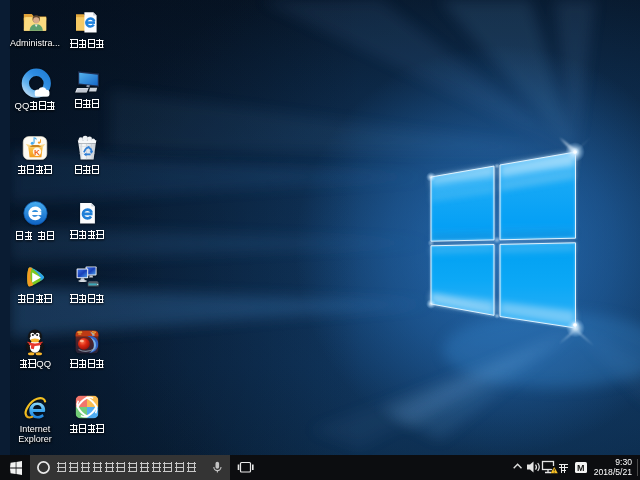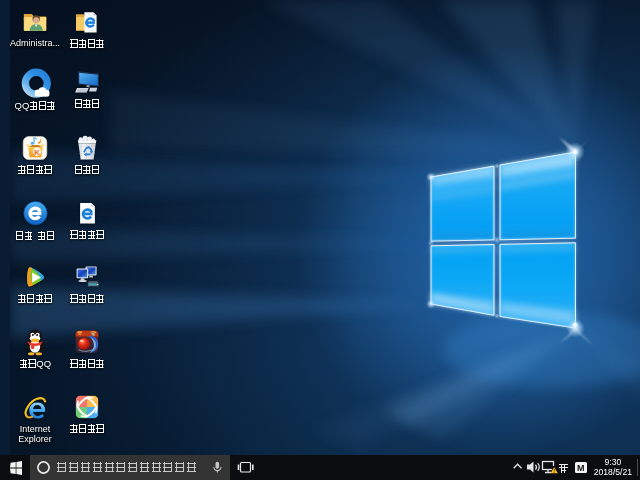--- a/index.html
+++ b/index.html
@@ -21,21 +21,21 @@
 
 #tb{position:absolute;left:0;top:455px;width:640px;height:25px;background:#0c0d10;}
 #start{position:absolute;left:0;top:0;width:30px;height:25px;}
 #search{position:absolute;left:30px;top:0;width:200px;height:25px;background:#343434;}
 .sg{display:inline-block;width:9px;height:10px;margin:0 1.4px;vertical-align:top;
 background-image:linear-gradient(#c9c9c9,#c9c9c9),linear-gradient(#c9c9c9,#c9c9c9),linear-gradient(#c9c9c9,#c9c9c9),linear-gradient(#c9c9c9,#c9c9c9),linear-gradient(#c9c9c9,#c9c9c9);
 background-size:9px 1px,9px 1px,9px 1px,1px 10px,1px 10px;
 background-position:0 0.5px,0 4.5px,0 8.5px,1px 0,7.5px 0;background-repeat:no-repeat;}
 #stext{position:absolute;left:26px;top:7px;}
 #tray{position:absolute;left:0;top:0;width:640px;height:25px;}
-#clock{position:absolute;right:8px;top:1.5px;text-align:center;color:#fff;font-size:8.6px;line-height:10.4px;}
+#clock{position:absolute;right:8px;top:1.5px;text-align:right;color:#fff;font-size:8.6px;line-height:10.4px;}
 </style></head>
 <body>
 <div id="desk">
 <svg id="wall" width="640" height="455" viewBox="0 0 640 455">
 <defs>
 <linearGradient id="sky" x1="0" y1="0" x2="0" y2="1">
 <stop offset="0" stop-color="#071628"></stop>
           <stop offset="0.45" stop-color="#0b2644"></stop>
 <stop offset="0.8" stop-color="#0c2a4b"></stop>
           <stop offset="1" stop-color="#0b2846"></stop>

